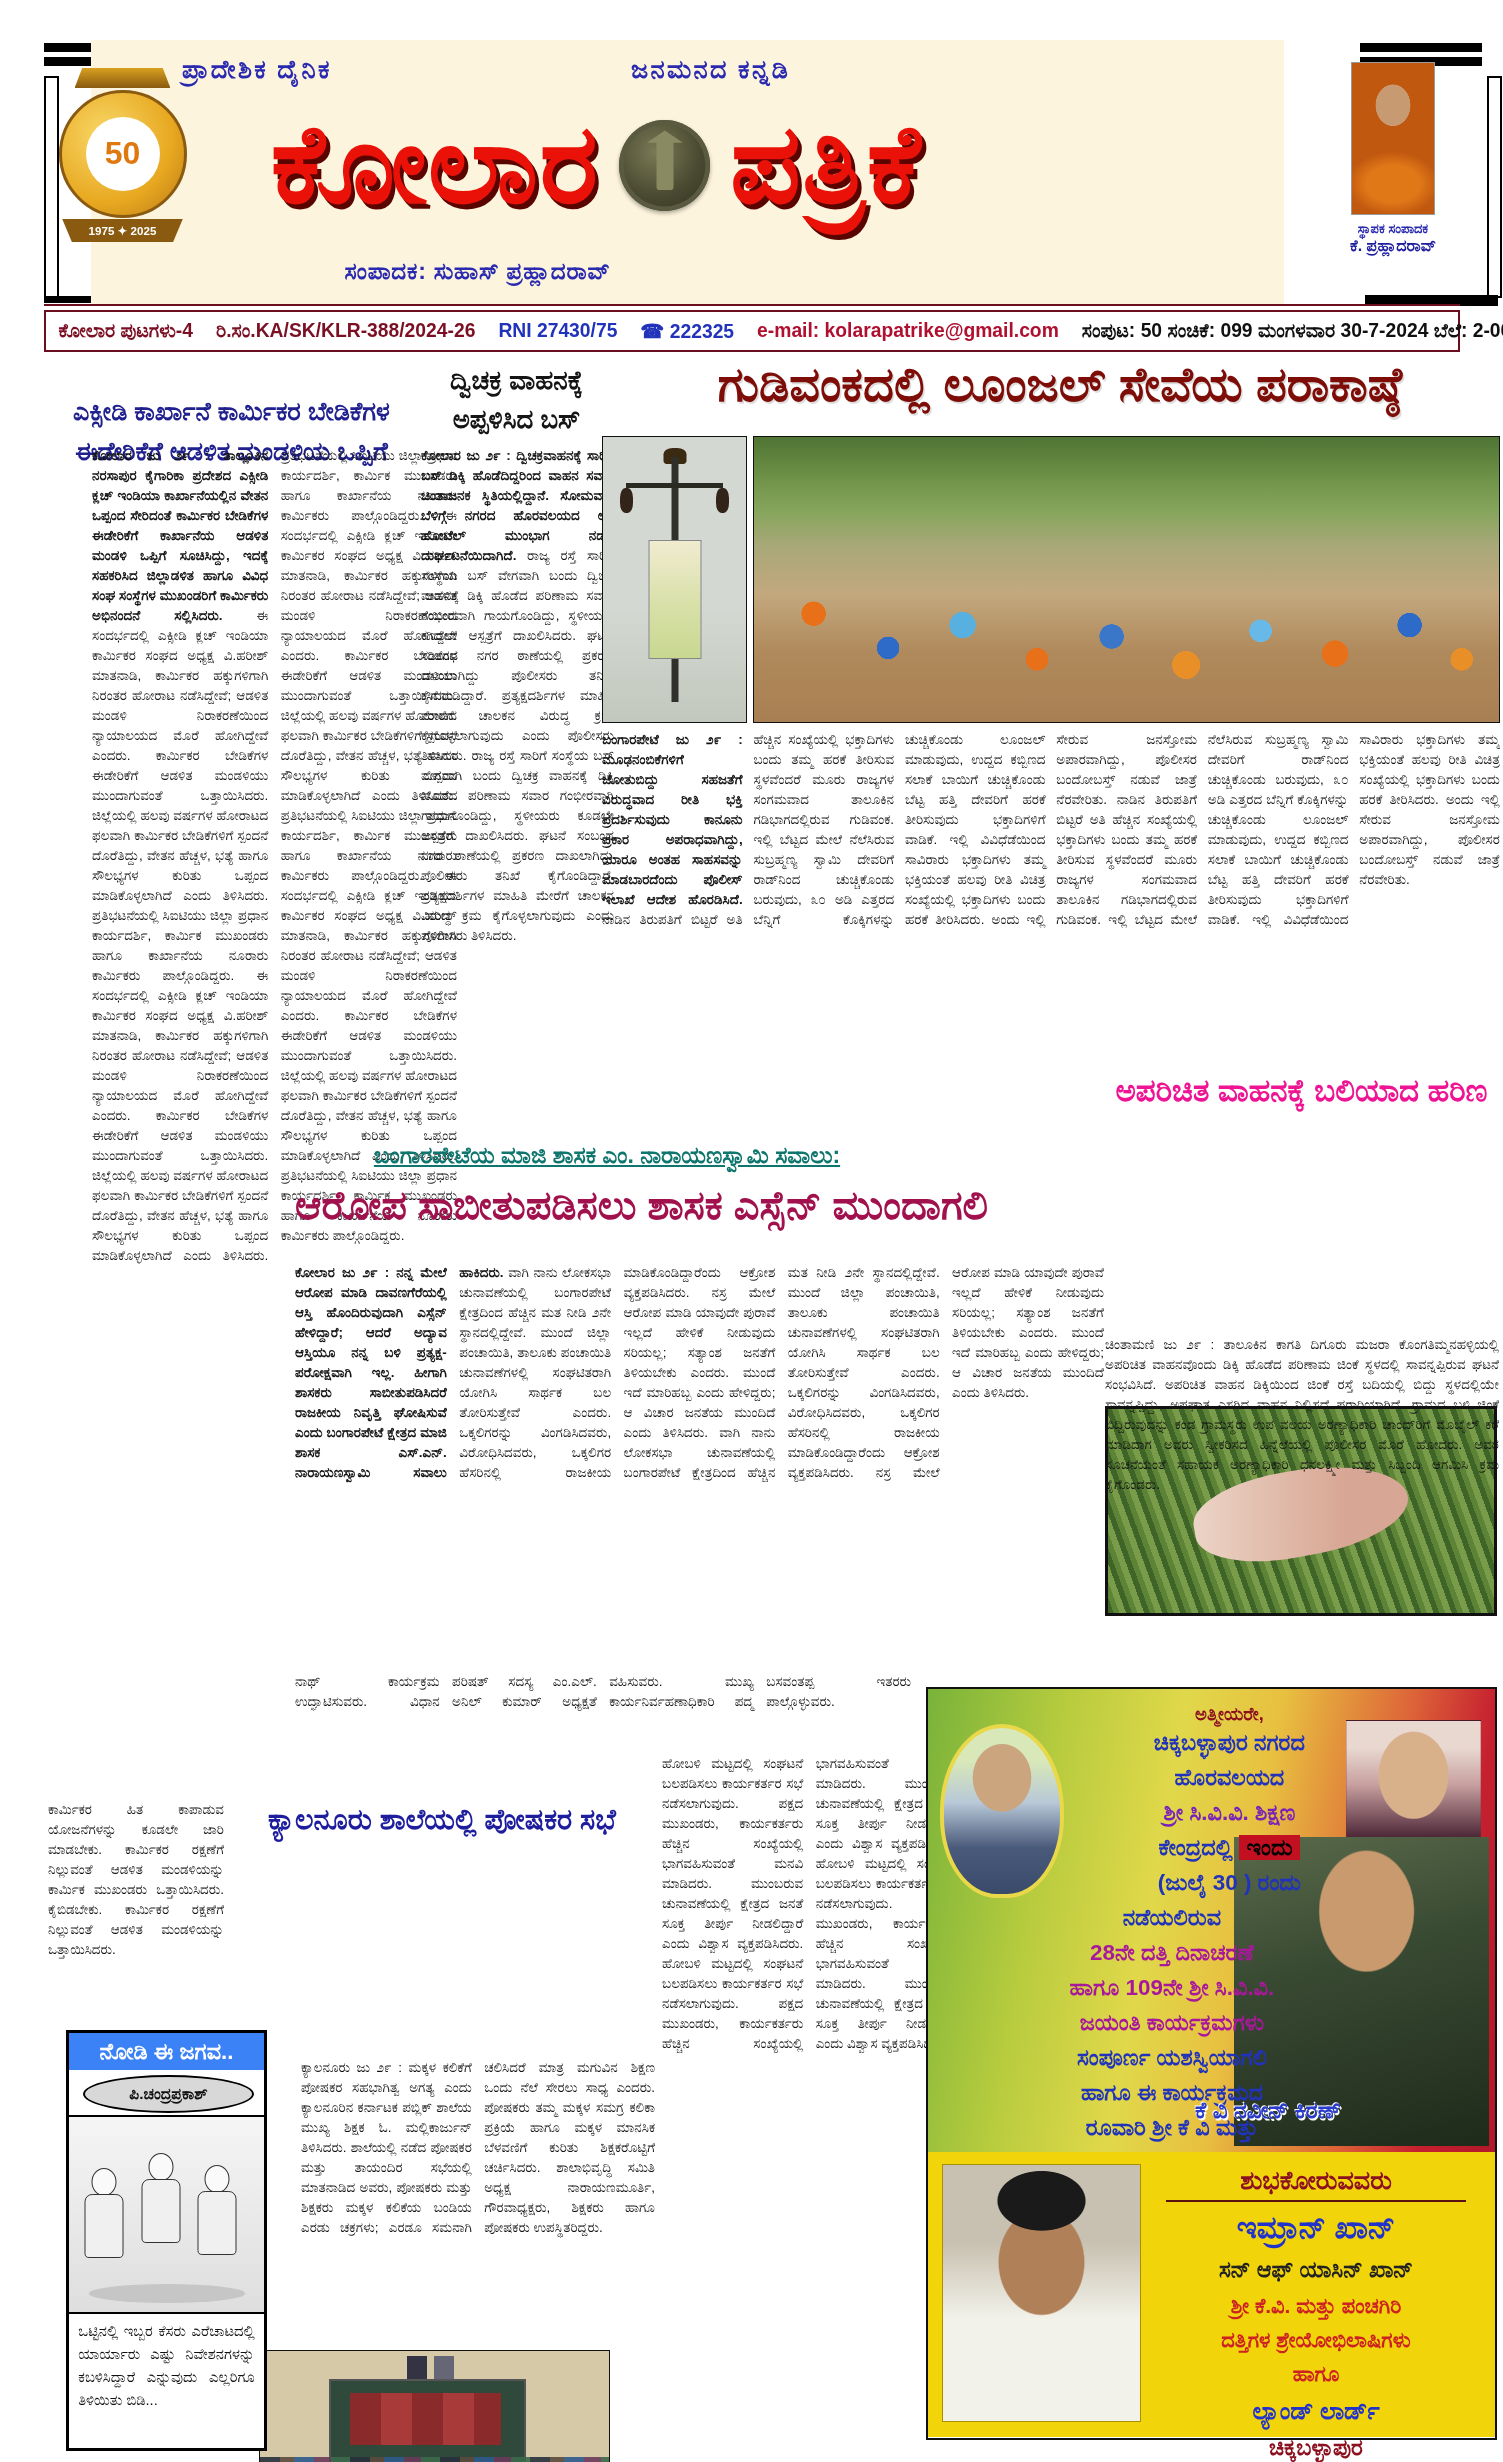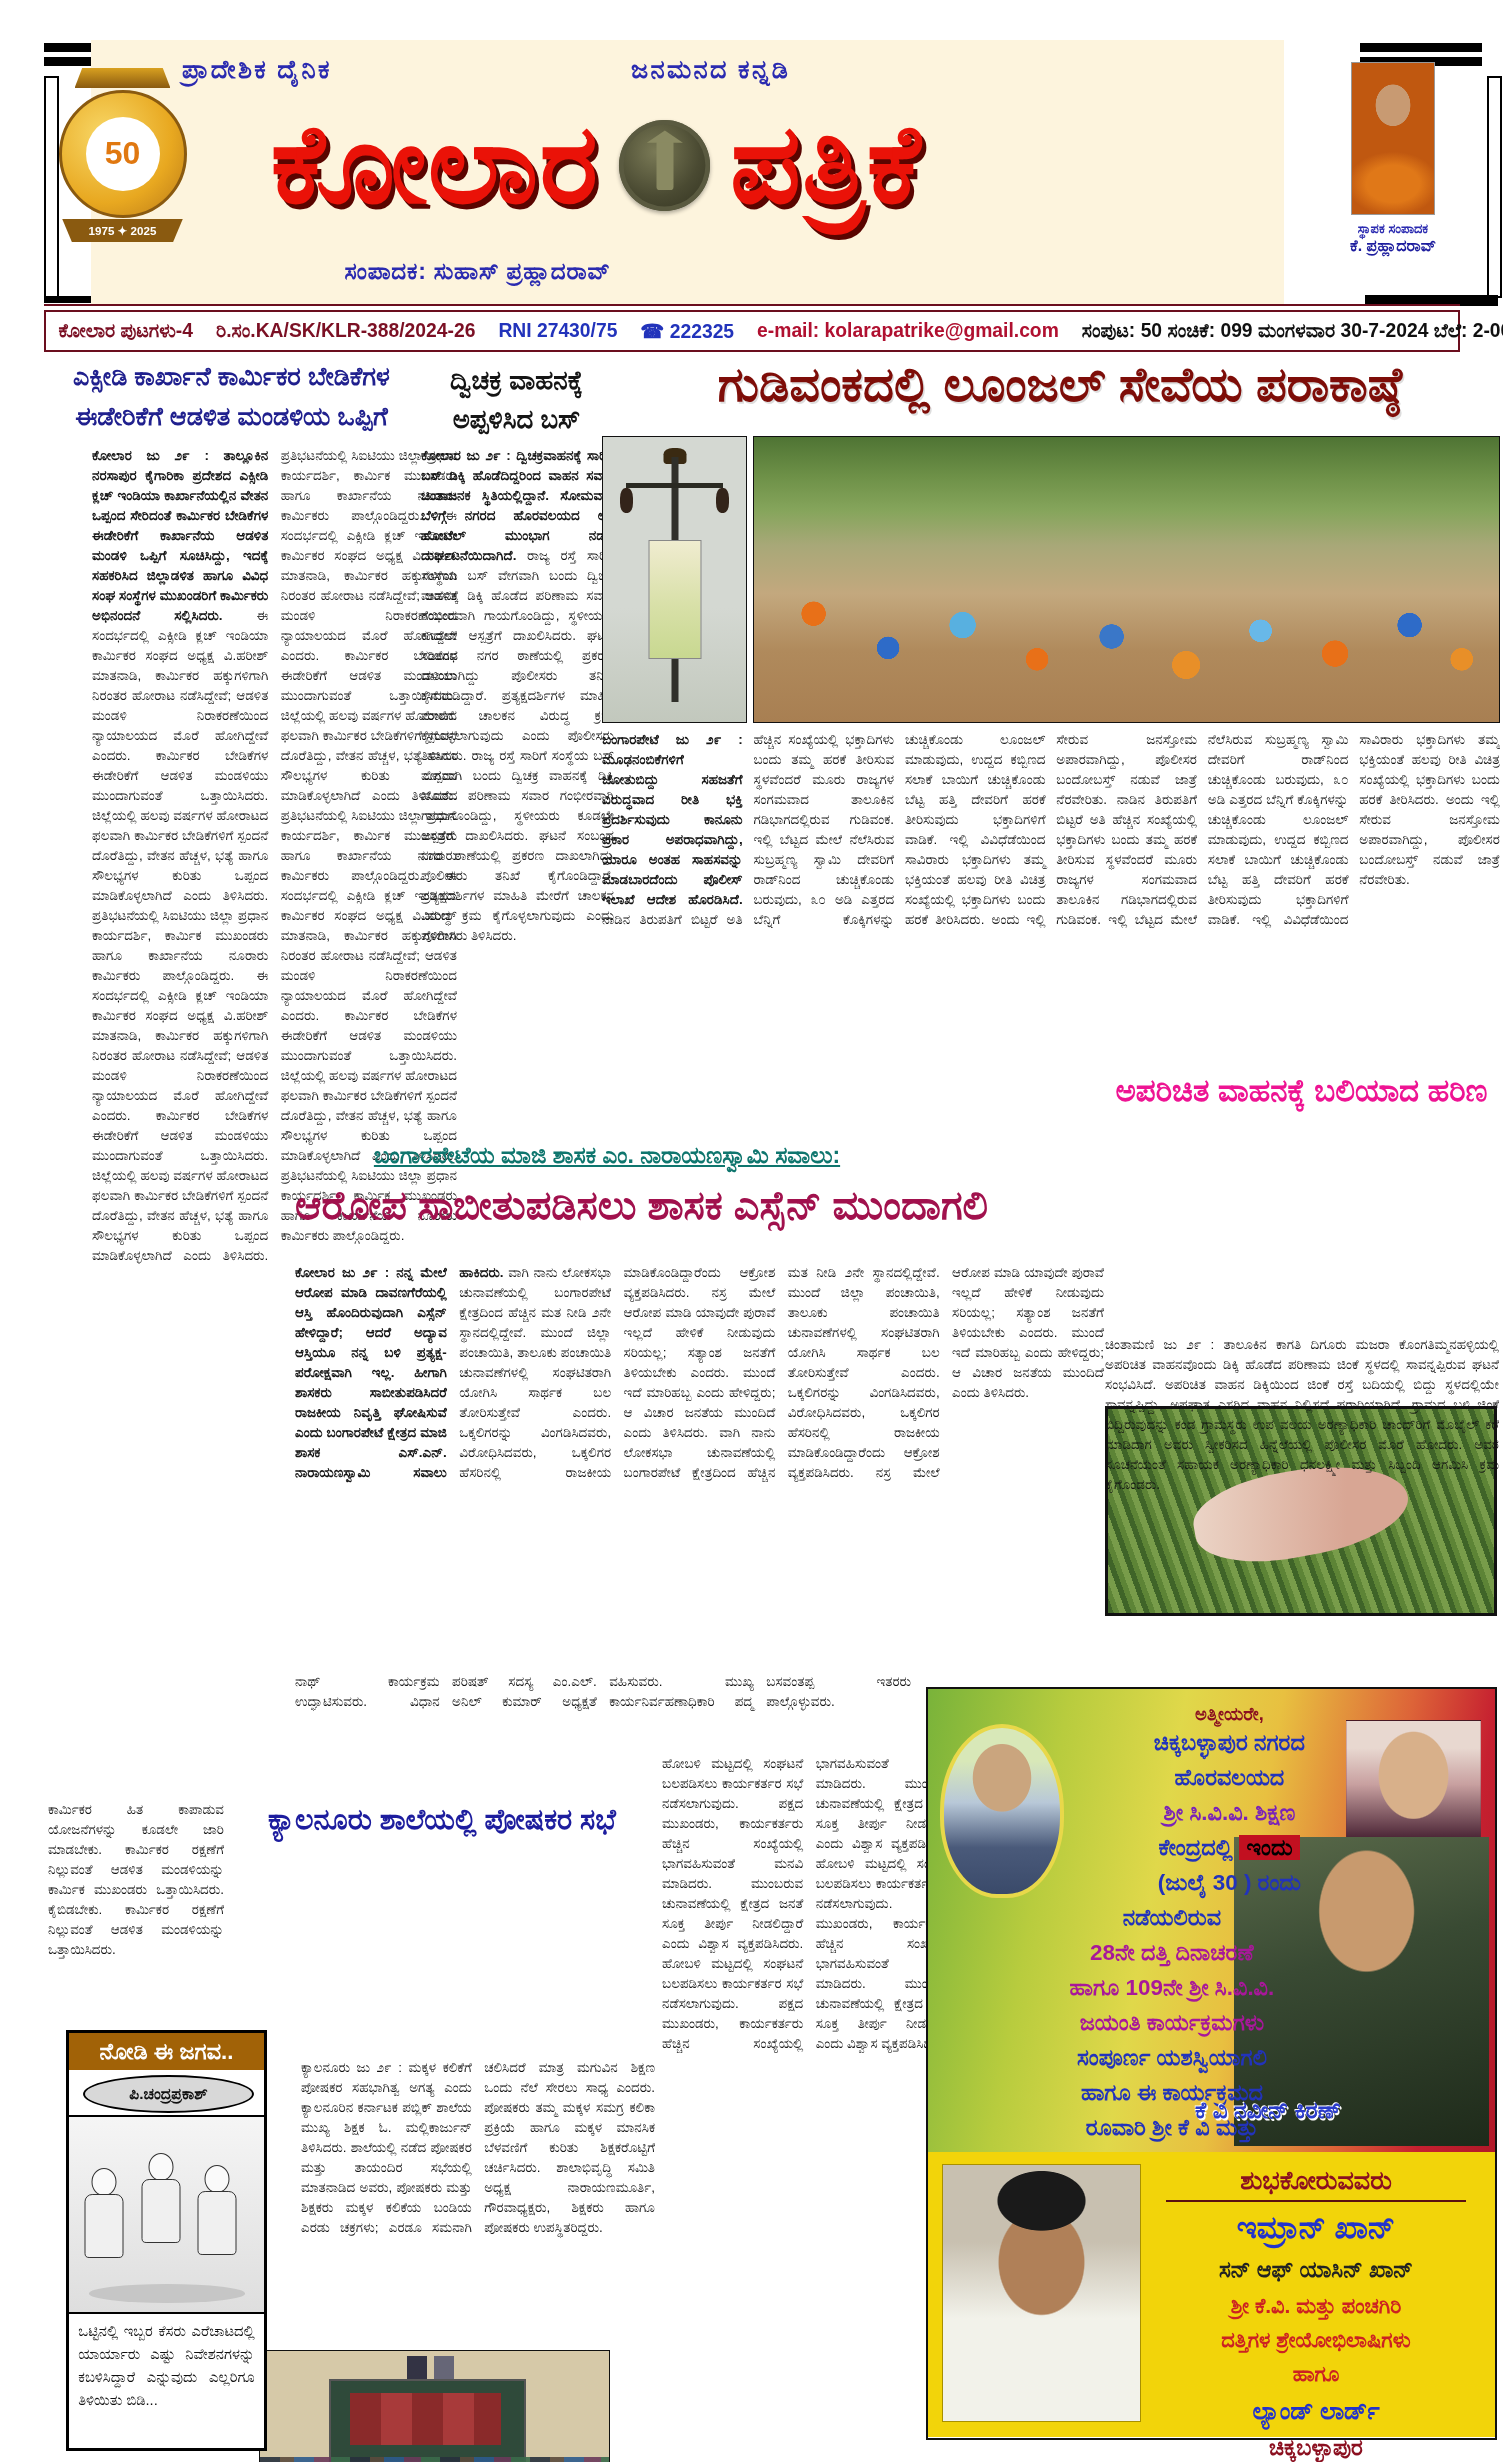--- a/index.html
+++ b/index.html
@@ -48,21 +48,21 @@
   .infobar .it{font-size:19.3px;font-weight:bold;white-space:nowrap;}
   .c-maroon{color:#7b1024;} .c-blue{color:#2233bb;} .c-red{color:#b01030;} .c-black{color:#101010;}
   .hairline{background:#6b0e1e;}
 
   
   .body{font-size:13.5px;line-height:20px;text-align:justify;color:#141414;overflow:hidden;}
   .cols2{column-count:2;column-gap:12.4px;margin-left:44px;} .cols3{column-count:3;column-gap:10.8px;}
   .cols4{column-count:4;column-gap:12.4px;} .cols5{column-count:5;column-gap:12.4px;}
   .cols6{column-count:6;column-gap:10.8px;}
   .lede{font-weight:bold;}
-  .h-blue{font-size:25.5px;line-height:1.55;font-weight:800;color:#20208e;text-align:center;}
+  .h-blue{font-size:25.5px;line-height:1.55;font-weight:800;color:#20208e;text-align:center;margin-top:35px;}
   .h-black{font-size:26px;line-height:1.5;font-weight:800;color:#151515;text-align:center;}
   .h-mainred{font-size:48px;font-weight:800;color:#7e0d08;text-align:center;white-space:nowrap;
       text-shadow:1.5px 2.3px 0 #00000022;}
   .kicker{font-size:23px;font-weight:800;color:#0f766e;text-align:center;text-decoration:underline;}
   .h-challenge{font-size:40px;font-weight:800;color:#a1114d;text-align:center;white-space:nowrap;}
   .h-pink{font-size:31px;font-weight:800;color:#ee1493;text-align:center;white-space:nowrap;}
   .h-school{font-size:28.6px;font-weight:800;color:#1d1d9e;text-align:center;white-space:nowrap;margin-left:8px;}
 
   
   .photo{border:1.5px solid #111;box-sizing:border-box;}
@@ -92,21 +92,21 @@
   .photo-class{background:linear-gradient(180deg,#d6c9a8 0 55%,#c0b28e 100%);position:relative;}
   .cl-board{position:absolute;left:69px;top:28px;width:193px;height:80px;background:#2f4a3a;border:2.3px solid #555;}
   .cl-banner{position:absolute;left:19.3px;top:12.4px;width:151px;height:52px;
       background:repeating-linear-gradient(90deg,#8a2a2a 0 31px,#a83a3a 31px 62px);}
   .cl-port{position:absolute;width:20px;height:25px;background:#334;top:4.6px;}
   .cl-people{position:absolute;left:0;bottom:0;width:100%;height:91px;opacity:.9;
       background:repeating-linear-gradient(90deg,#27303c 0 20px,#5a4a3c 20px 34px,#2c5a8c 34px 54px,#6a3a5a 54px 71px,#3a6a4a 71px 90px);}
 
   
   .cartoon{border:3.1px solid #000;background:#fff;box-sizing:border-box;}
-  .ct-title{background:#a16207;color:#fff;font-size:22.4px;font-weight:800;text-align:center;line-height:37px;height:37px;}
+  .ct-title{background:#3b82f6;color:#fff;font-size:22.4px;font-weight:800;text-align:center;line-height:37px;height:37px;}
   .ct-authband{height:45px;position:relative;border-bottom:2.3px solid #000;}
   .ct-oval{position:absolute;left:7%;top:4.6px;width:86%;height:34px;border:2.3px solid #000;border-radius:50%;
       background:#d8d8d8;display:flex;align-items:center;justify-content:center;font-size:15.4px;font-weight:bold;}
   .ct-draw{height:195px;position:relative;background:linear-gradient(#f5f5f5,#dedede);border-bottom:2.3px solid #000;}
   .cfig{position:absolute;width:42px;height:93px;}
   .cfig::before{content:"";position:absolute;top:0;left:50%;transform:translateX(-50%);
       width:23px;height:26px;border:1.5px solid #333;border-radius:50%;background:#fafafa;}
   .cfig::after{content:"";position:absolute;top:26px;left:50%;transform:translateX(-50%);
       width:37px;height:62px;border:1.5px solid #333;border-radius:7.7px 7.7px 4.6px 4.6px;background:#f0f0f0;}
   .cshadow{position:absolute;bottom:9.3px;left:10%;width:80%;height:18.5px;background:#c6c6c6;border-radius:50%;}

